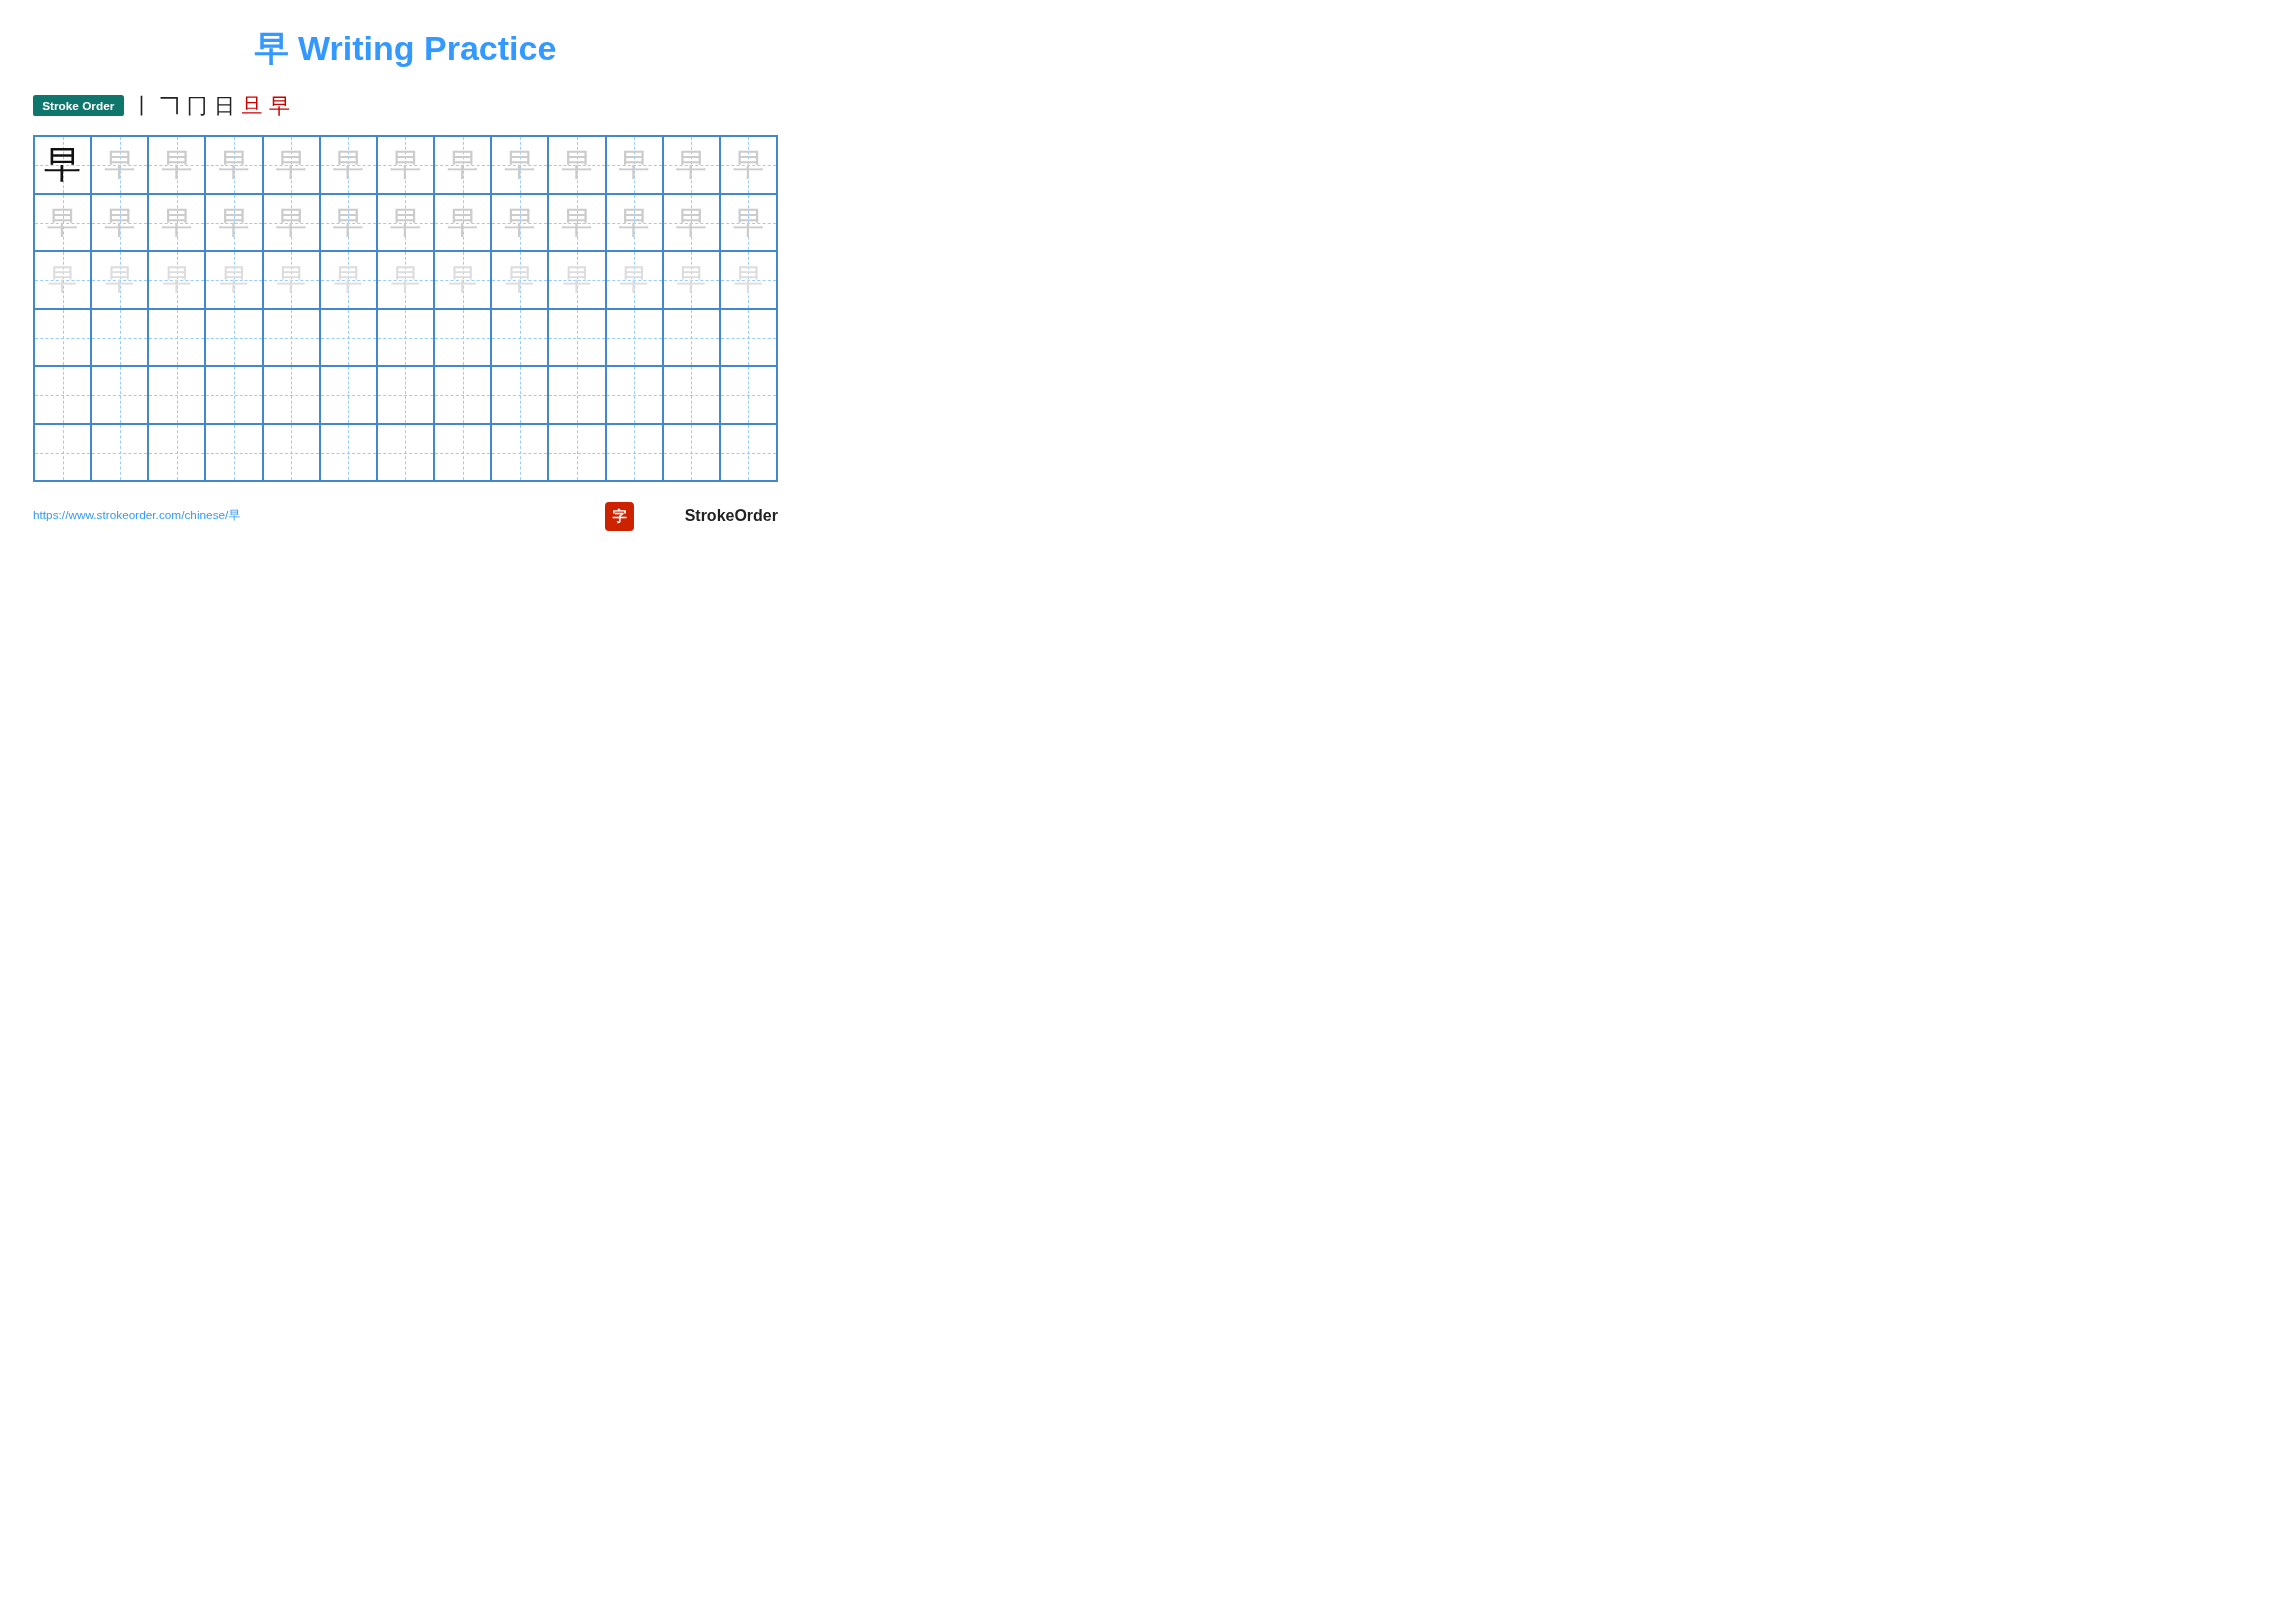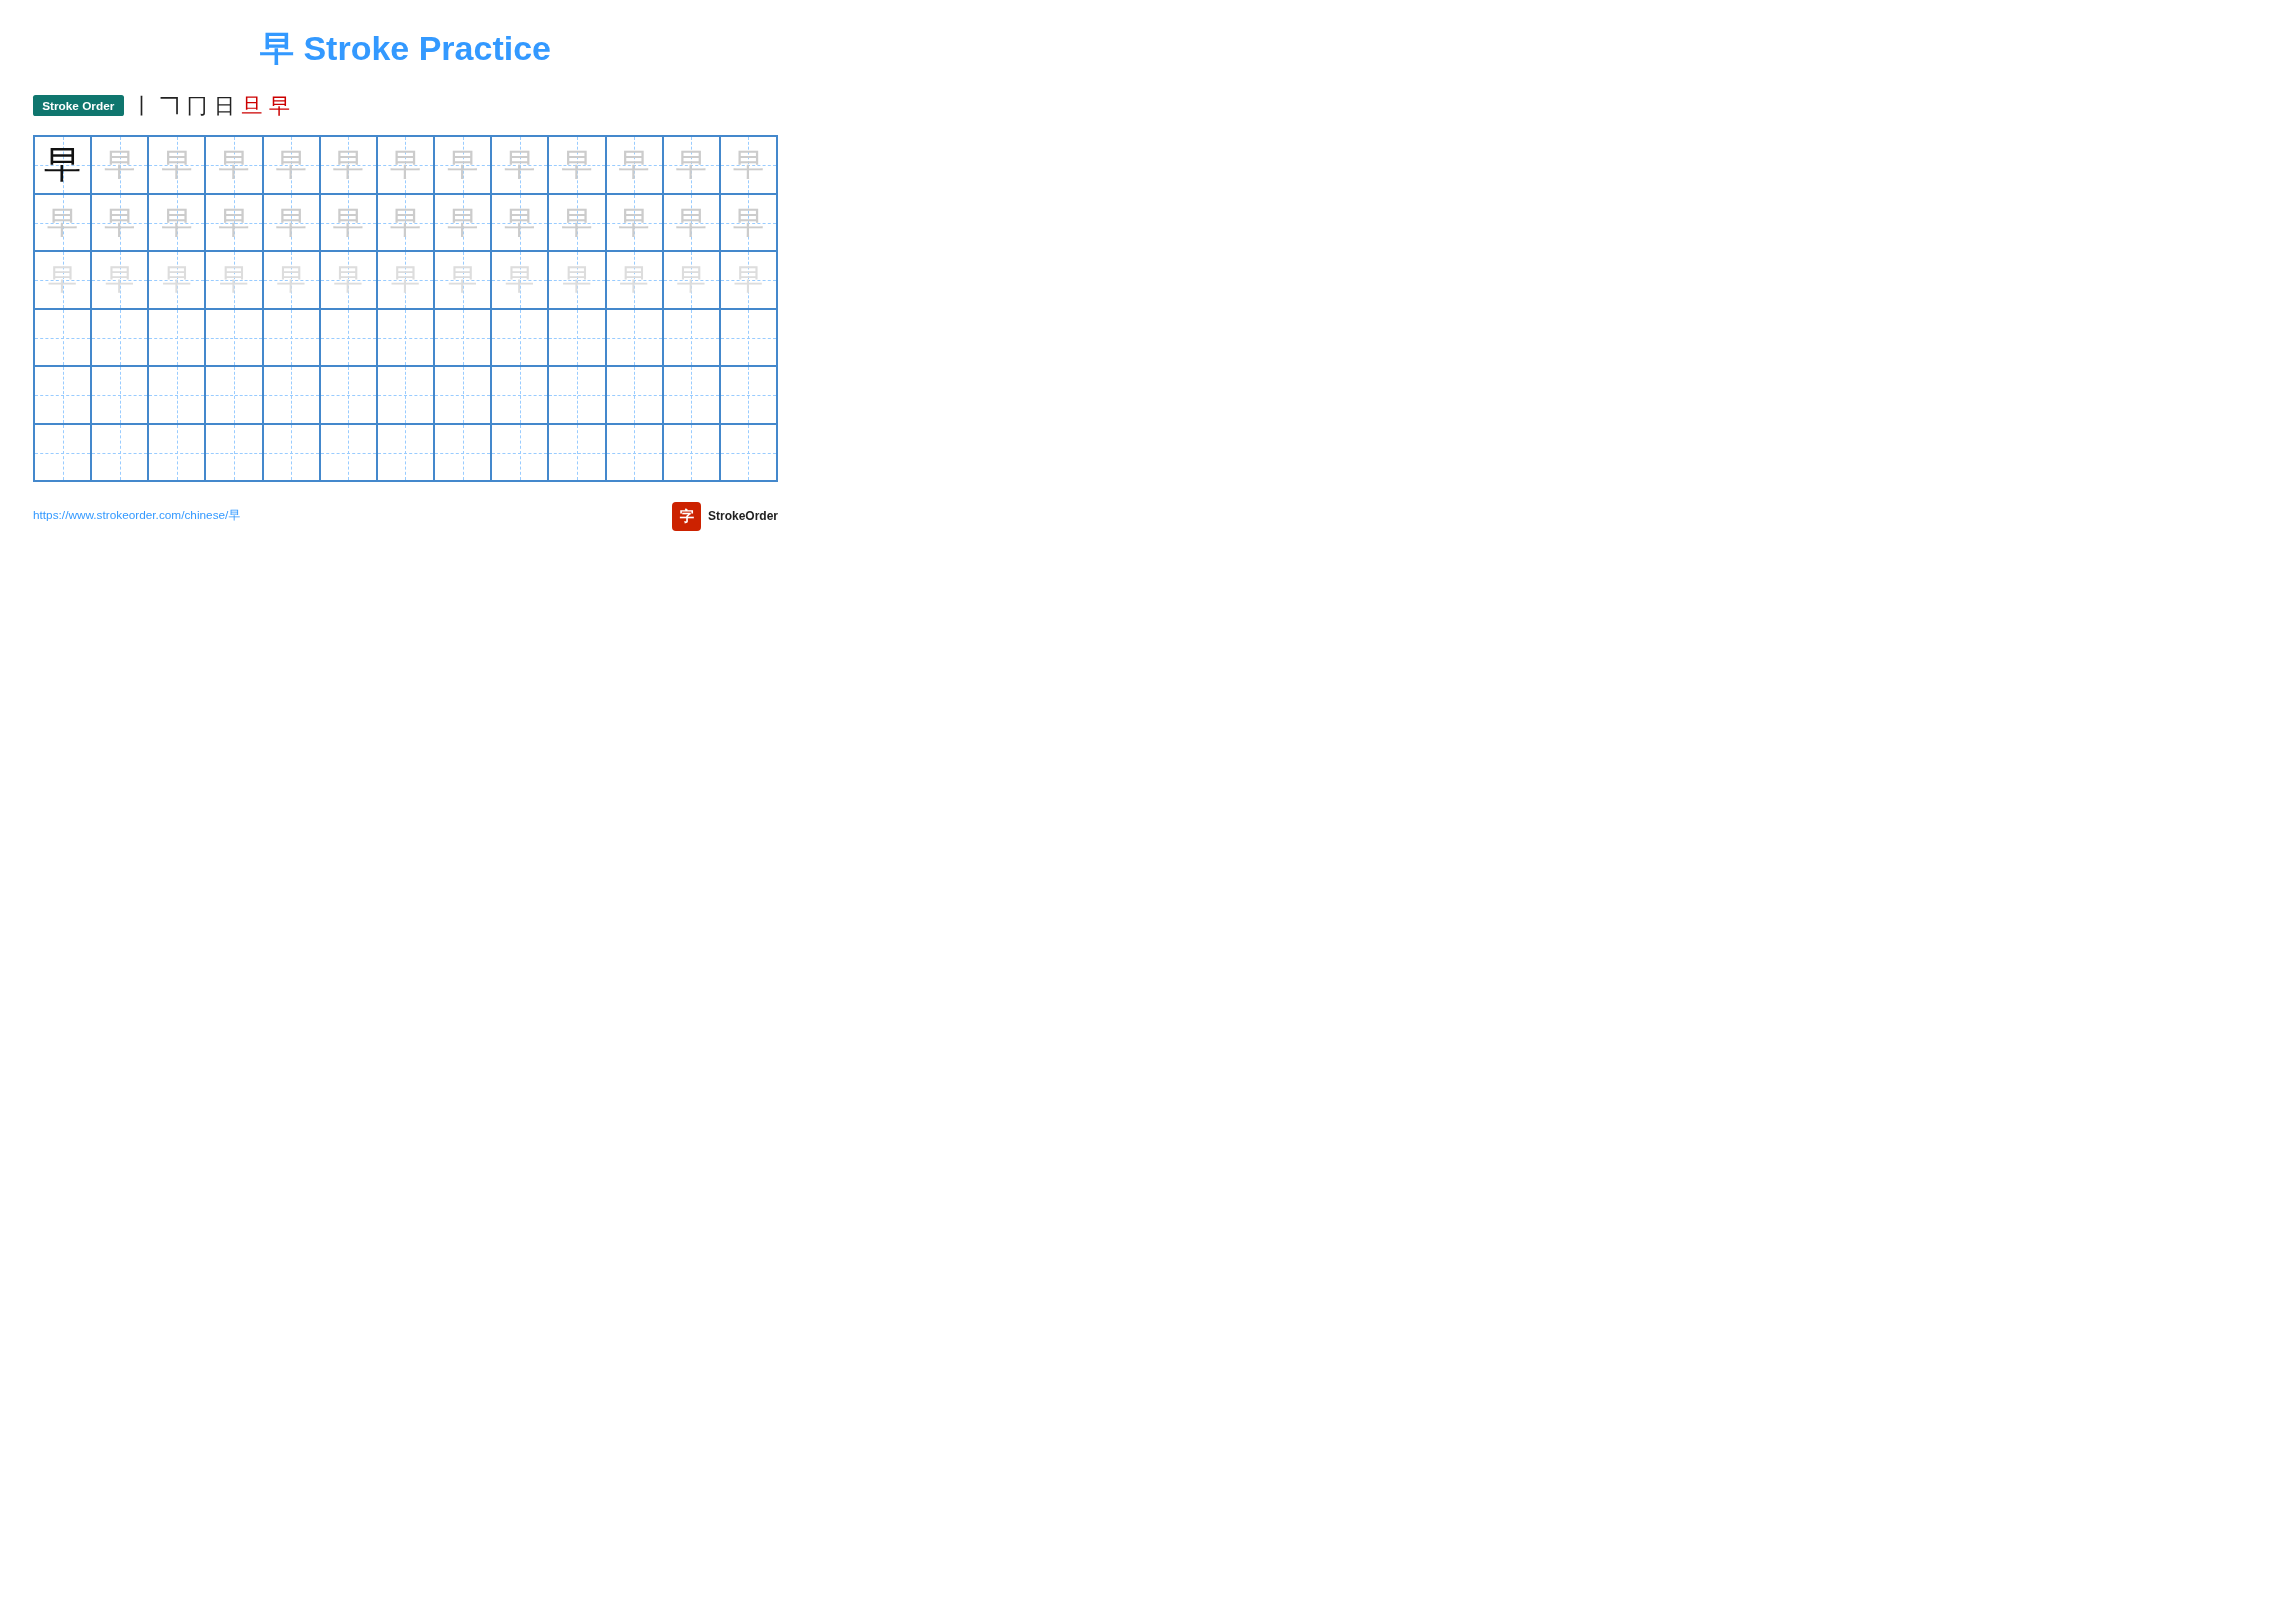--- a/index.html
+++ b/index.html
@@ -134,31 +134,32 @@
       border-radius: 3.9px;
       display: flex;
       align-items: center;
       justify-content: center;
       color: white;
       font-size: 14.4px;
       font-family: serif;
       font-weight: bold;
     }
     .footer-brand-name {
-      font-size: 12px;
+      font-size: 16px;
       font-weight: bold;
       color: #222;
+      margin-left: 44px;
     }
   </style>
 </head>
 <body>
 
 <div class="title-section">
   <span class="title-text">
-    <span>早</span><span> Stroke Practice</span>
+    <span>早</span><span> Writing Practice</span>
   </span>
 </div>
 
 <div class="stroke-order-row">
   <span class="stroke-order-badge">Stroke Order</span>
   <div class="stroke-chars">
     <span class="stroke-char">丨</span>
     <span class="stroke-char">𠃍</span>
     <span class="stroke-char">冂</span>
     <span class="stroke-char">日</span>

